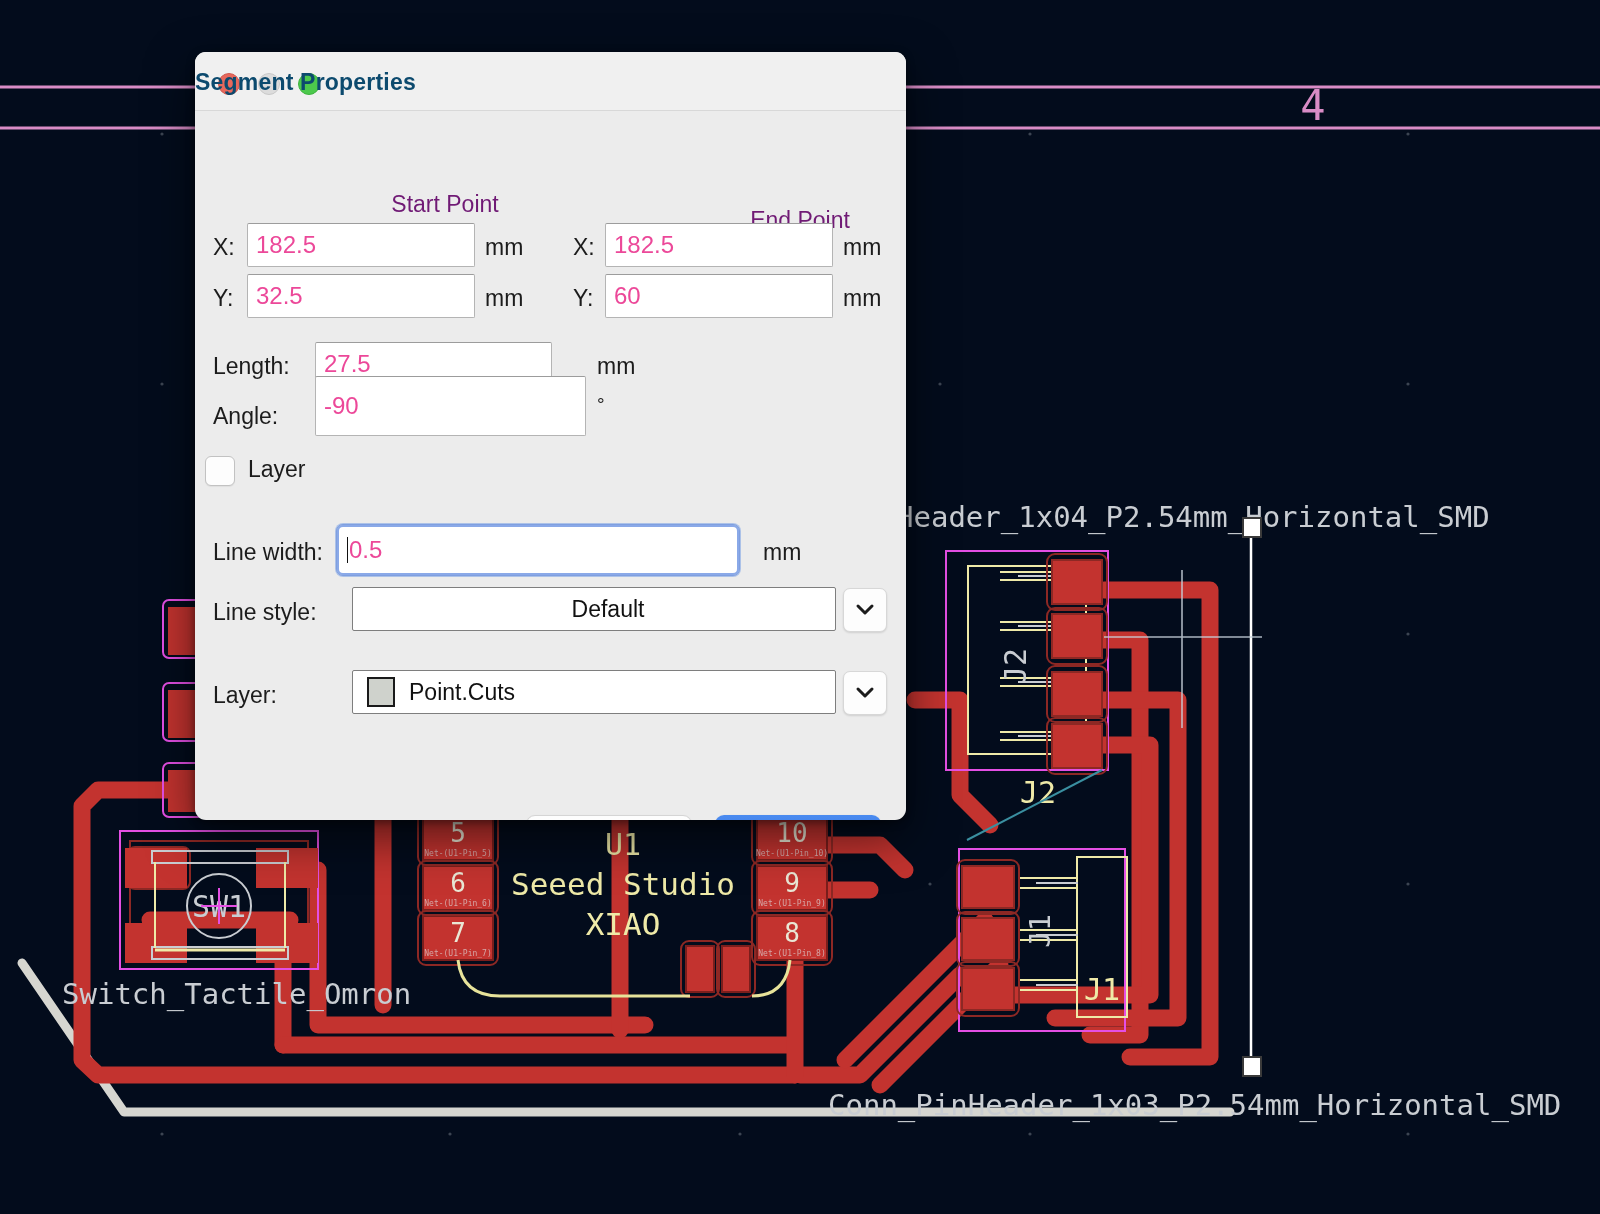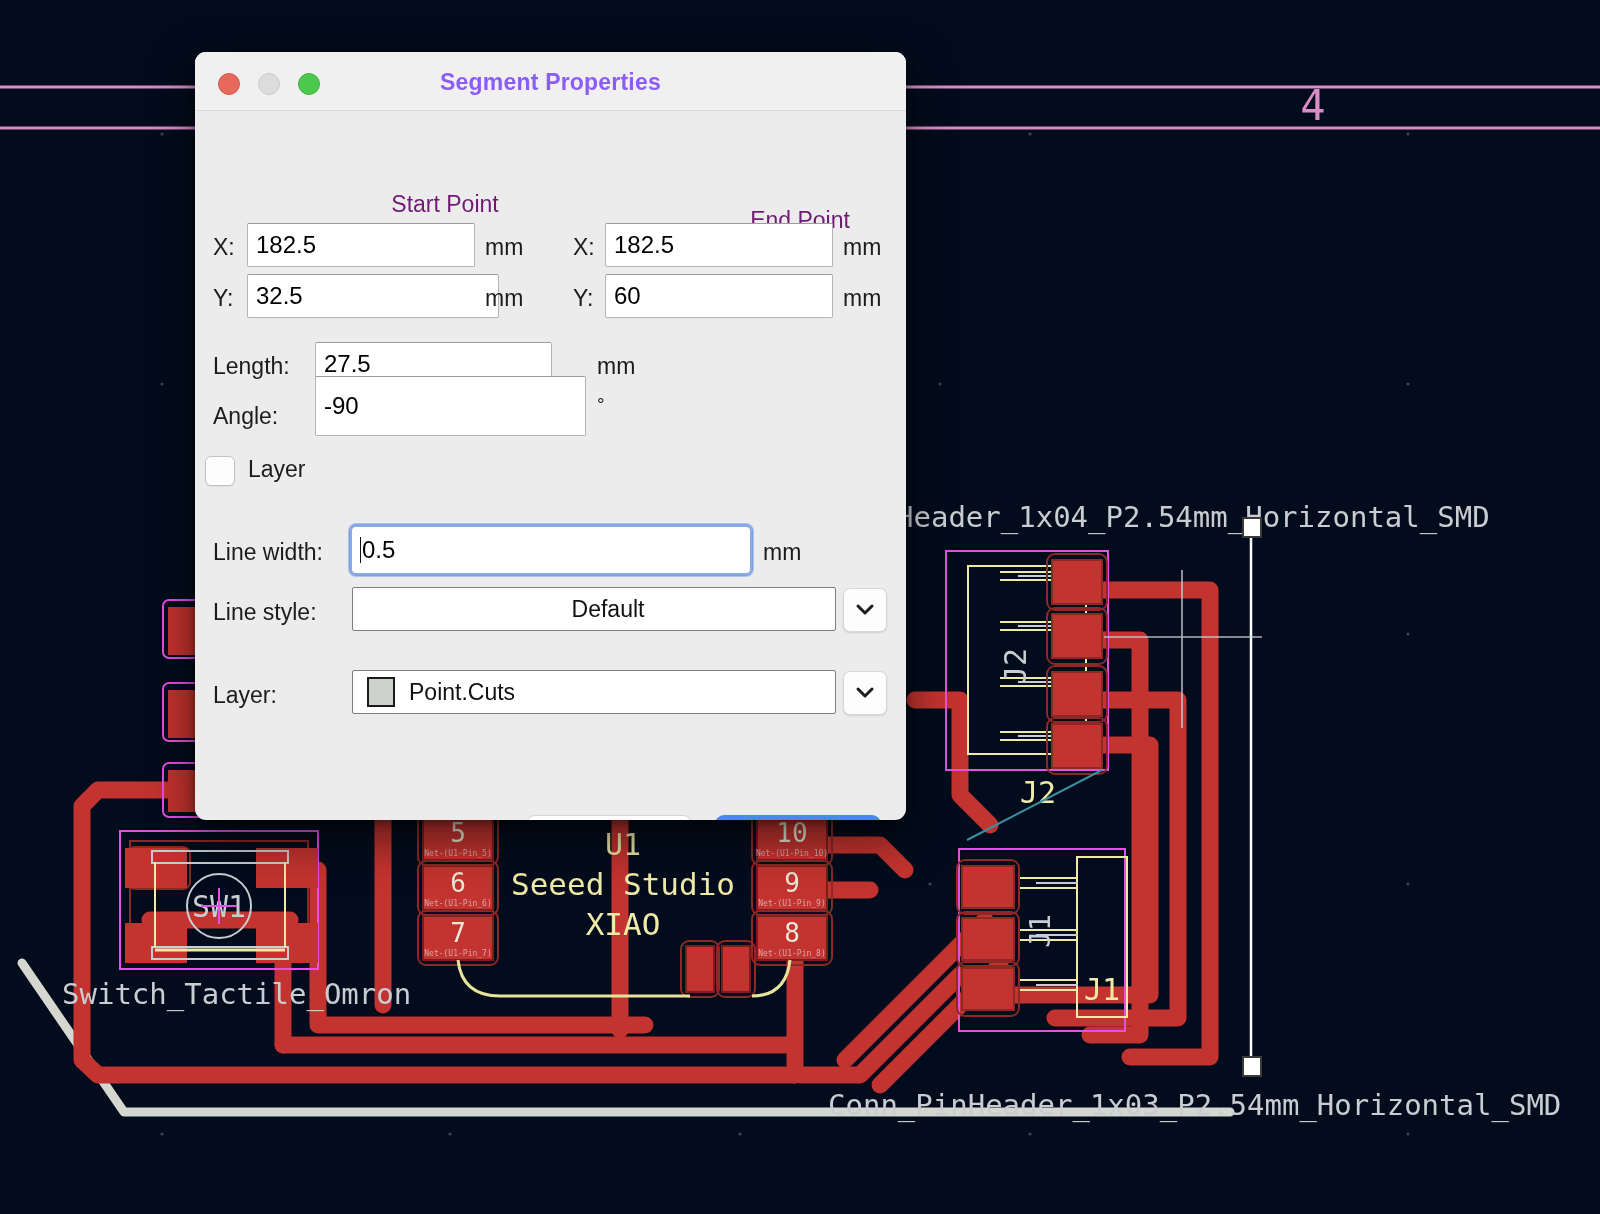--- a/index.html
+++ b/index.html
@@ -22,34 +22,34 @@
   .titlebar{
     height:58px;background:#f0f0f0;border-bottom:1px solid #d8d8d8;
     position:relative;
   }
   .traffic{position:absolute;left:23px;top:21px;display:flex;gap:18px;}
   .tl{width:20px;height:20px;border-radius:50%;}
   .tl.red{background:#e8685c;border:1px solid #d05a50;}
   .tl.yellow{background:#dcdcdc;border:1px solid #c9c9c9;}
   .tl.green{background:#4cc94c;border:1px solid #3eb33e;}
   .dtitle{
-    position:absolute;left:0;right:0;top:17px;text-align:center;
-    font-size:23px;font-weight:bold;color:#8b5cf6;letter-spacing:.2px;
+    position:absolute;left:0;right:0;top:17px;
+    font-size:23px;font-weight:bold;color:#0c4a6e;letter-spacing:.2px;
   }
 
   .body{position:relative;height:710px;}
 
   .grp-title{position:absolute;font-size:23px;color:#701a75;}
   .lbl{position:absolute;font-size:23px;color:#1c1c1c;}
   .unit{position:absolute;font-size:23px;color:#1c1c1c;}
 
   .tf{
     position:absolute;background:#fff;border:1px solid #b4b4b4;
     border-top-color:#9c9c9c;border-radius:2px;
-    font-size:24px;color:#000000;box-sizing:border-box;
+    font-size:24px;color:#ec4899;box-sizing:border-box;
     padding:0 8px;display:flex;align-items:center;
   }
   .tf.focus{
     border:2px solid #8aa9e8;border-radius:6px;
     box-shadow:0 0 0 2px rgba(120,160,230,.55);
     outline:1px solid #7f9fe0;
   }
   .tf.focus .caret{
     display:inline-block;width:1px;height:26px;background:#111;margin-right:1px;
   }
@@ -329,21 +329,21 @@
   <div class="body">
 
     <div class="grp-title" style="left:125px;top:80px;width:250px;text-align:center;">Start Point</div>
     <div class="grp-title" style="left:480px;top:80px;width:250px;text-align:center;margin-top:16px;">End Point</div>
 
     <div class="lbl" style="left:18px;top:123px;">X:</div>
     <div class="tf" style="left:52px;top:112px;width:228px;height:44px;">182.5</div>
     <div class="unit" style="left:290px;top:123px;">mm</div>
 
     <div class="lbl" style="left:18px;top:174px;">Y:</div>
-    <div class="tf" style="left:52px;top:163px;width:252px;height:44px;">32.5</div>
+    <div class="tf" style="left:52px;top:163px;width:228px;height:44px;">32.5</div>
     <div class="unit" style="left:290px;top:174px;">mm</div>
 
     <div class="lbl" style="left:378px;top:123px;">X:</div>
     <div class="tf" style="left:410px;top:112px;width:228px;height:44px;">182.5</div>
     <div class="unit" style="left:648px;top:123px;">mm</div>
 
     <div class="lbl" style="left:378px;top:174px;">Y:</div>
     <div class="tf" style="left:410px;top:163px;width:228px;height:44px;">60</div>
     <div class="unit" style="left:648px;top:174px;">mm</div>
 
@@ -352,21 +352,21 @@
     <div class="unit" style="left:402px;top:242px;">mm</div>
 
     <div class="lbl" style="left:18px;top:292px;">Angle:</div>
     <div class="tf" style="left:120px;top:265px;width:271px;height:60px;">-90</div>
     <div class="unit" style="left:402px;top:283px;font-size:19px;">°</div>
 
     <div class="cb" style="left:10px;top:345px;"></div>
     <div class="lbl" style="left:53px;top:345px;">Layer</div>
 
     <div class="lbl" style="left:18px;top:428px;">Line width:</div>
-    <div class="tf focus" style="left:155px;top:414px;width:402px;height:50px;">
+    <div class="tf focus" style="left:142px;top:414px;width:402px;height:50px;">
       <span class="caret"></span>
         <span>0.5</span>
     </div>
     <div class="unit" style="left:568px;top:428px;">mm</div>
 
     <div class="lbl" style="left:18px;top:488px;">Line style:</div>
     <div class="combo center" style="left:157px;top:476px;width:484px;height:44px;">Default</div>
     <div class="arrowbtn" style="left:648px;top:477px;">
       <svg width="20" height="14" viewBox="0 0 20 14">
         <path d="M3 3 L10 10 L17 3" fill="none" stroke="#1c1c1c" stroke-width="3" stroke-linecap="round" stroke-linejoin="round"></path>

